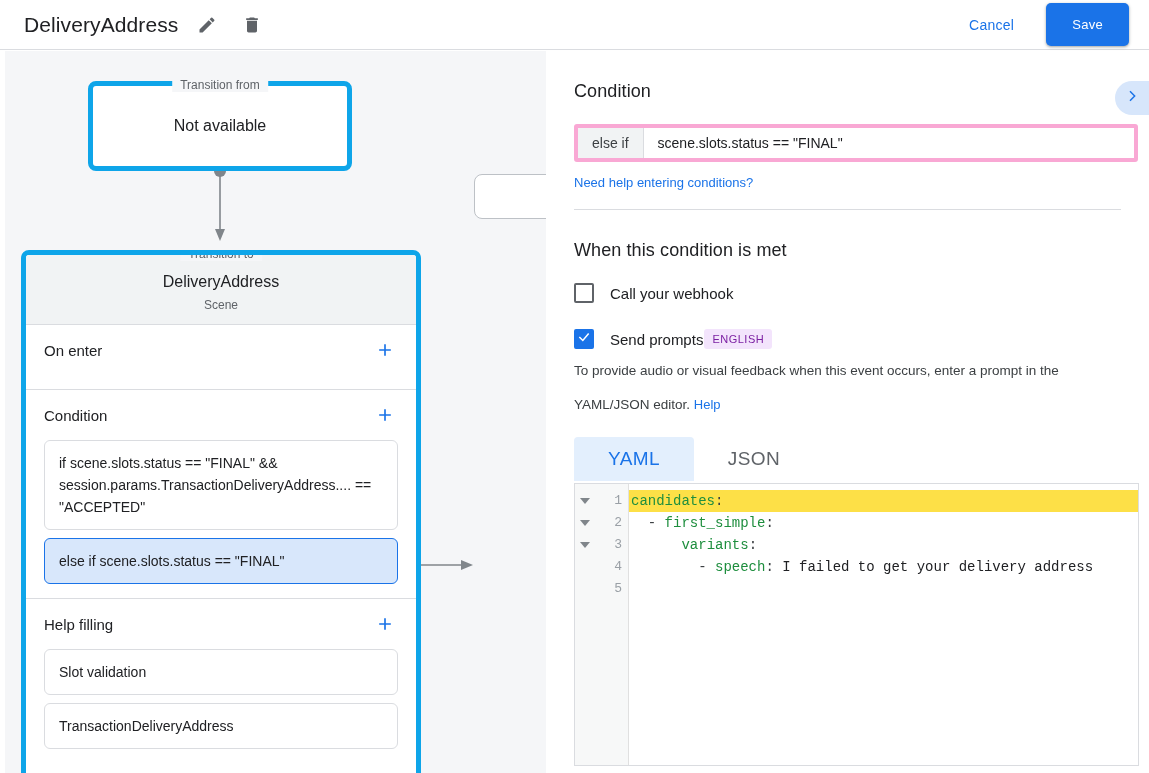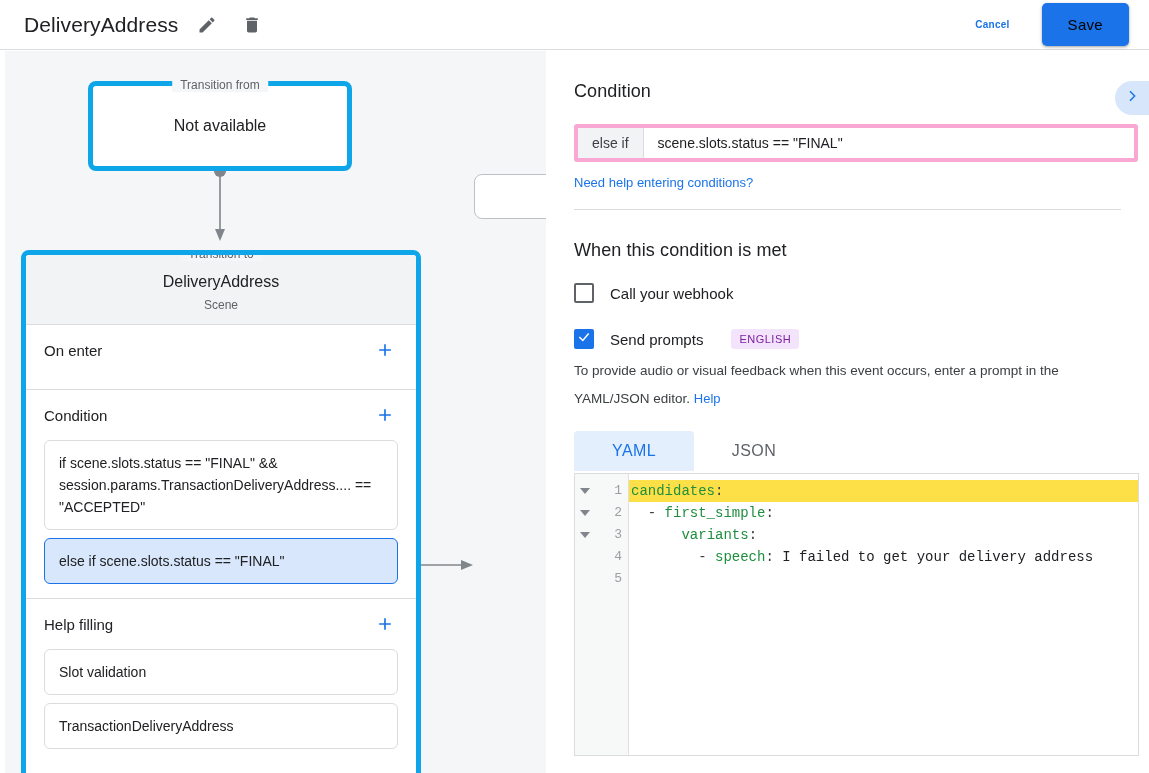--- a/index.html
+++ b/index.html
@@ -27,28 +27,28 @@
     letter-spacing: .1px; white-space: nowrap;
   }
   .icon-btn {
     width: 32px; height: 32px; margin-left: 13px;
     display: flex; align-items: center; justify-content: center;
     border-radius: 50%; cursor: pointer; background: transparent; border: none;
   }
   .icon-btn svg { display: block; fill: #5f6368; }
   .topbar-spacer { flex: 1 1 auto; }
   .cancel-btn {
-    font-size: 10px; font-weight: 700; color: #1a73e8; letter-spacing: .25px;
+    font-size: 14px; font-weight: 400; color: #1a73e8; letter-spacing: .25px;
     background: transparent; border: none; cursor: pointer;
     padding: 9px 14px; border-radius: 4px; font-family: inherit;
   }
   .save-btn {
     margin-left: 18px; margin-right: 20px;
-    background: #1a73e8; color: #000000;
-    font-size: 15px; font-weight: 500; letter-spacing: .3px;
+    background: #1a73e8; color: #ffffff;
+    font-size: 13px; font-weight: 500; letter-spacing: .3px;
     border: none; border-radius: 5px; cursor: pointer; font-family: inherit;
     padding: 0 26px; height: 43px;
     box-shadow: 0 1px 2px rgba(60,64,67,.30), 0 1px 3px 1px rgba(60,64,67,.15);
   }
 
   
   .canvas {
     position: absolute; left: 5px; top: 51px; width: 541px; height: 722px;
     background: #f5f6f8; overflow: hidden;
   }
@@ -164,33 +164,33 @@
   .cbrow { display: flex; align-items: center; margin-bottom: 6px; }
   .cbox {
     width: 20px; height: 20px; border-radius: 2px; cursor: pointer;
     border: 2px solid #5f6368; background: #ffffff;
     display: flex; align-items: center; justify-content: center; flex: none;
   }
   .cbox.checked { background: #1a73e8; border-color: #1a73e8; }
   .cbox.checked svg { stroke: #ffffff; stroke-width: 2.6; fill: none; }
   .cblabel { margin-left: 16px; font-size: 15px; color: #202124; font-weight: 500; }
   .badge {
-    margin-left: 28px; background: #f3e4fc; color: #7b1fa2;
+    margin-left: 1px; background: #f3e4fc; color: #7b1fa2;
     font-size: 11px; letter-spacing: .5px; font-weight: 500;
     padding: 4px 8px; border-radius: 3px;
   }
   .helptext {
     font-size: 13.5px; color: #3c4043; line-height: 20px;
     margin-top: 12px; max-width: 560px;
   }
 
   
   .tabs { display: flex; margin-top: 22px; }
   .tab {
-    font-size: 16px; font-weight: 500; letter-spacing: .4px;
+    font-size: 19px; font-weight: 500; letter-spacing: .4px;
     padding: 11px 8px; width: 120px; text-align: center; cursor: pointer;
     color: #5f6368; border-radius: 4px 4px 0 0;
   }
   .tab.active { color: #1a73e8; background: #e3effd; }
 
   
   .editor {
     margin-top: 2px;
     border: 1px solid #dadce0;
     height: 283px;
@@ -363,21 +363,21 @@
                 <polyline points="4,12 10,18 20,6"></polyline>
               </svg>
           </span>
         </div>
         <span class="cblabel">Send prompts</span>
         <span class="badge">ENGLISH</span>
       </div>
 
       <div class="helptext">
         <span>To provide audio or visual feedback when this event occurs, enter a prompt in the YAML/JSON editor.</span>
-        <a class="link" style="margin-top:8px;">Help</a>
+        <a class="link" style="margin-top:14px;">Help</a>
       </div>
 
       <div class="tabs">
         <div class="tab active">YAML</div>
         <div class="tab">JSON</div>
       </div>
 
       <div class="editor">
         <div class="gutter" id="gutter">
             <div class="gline">

